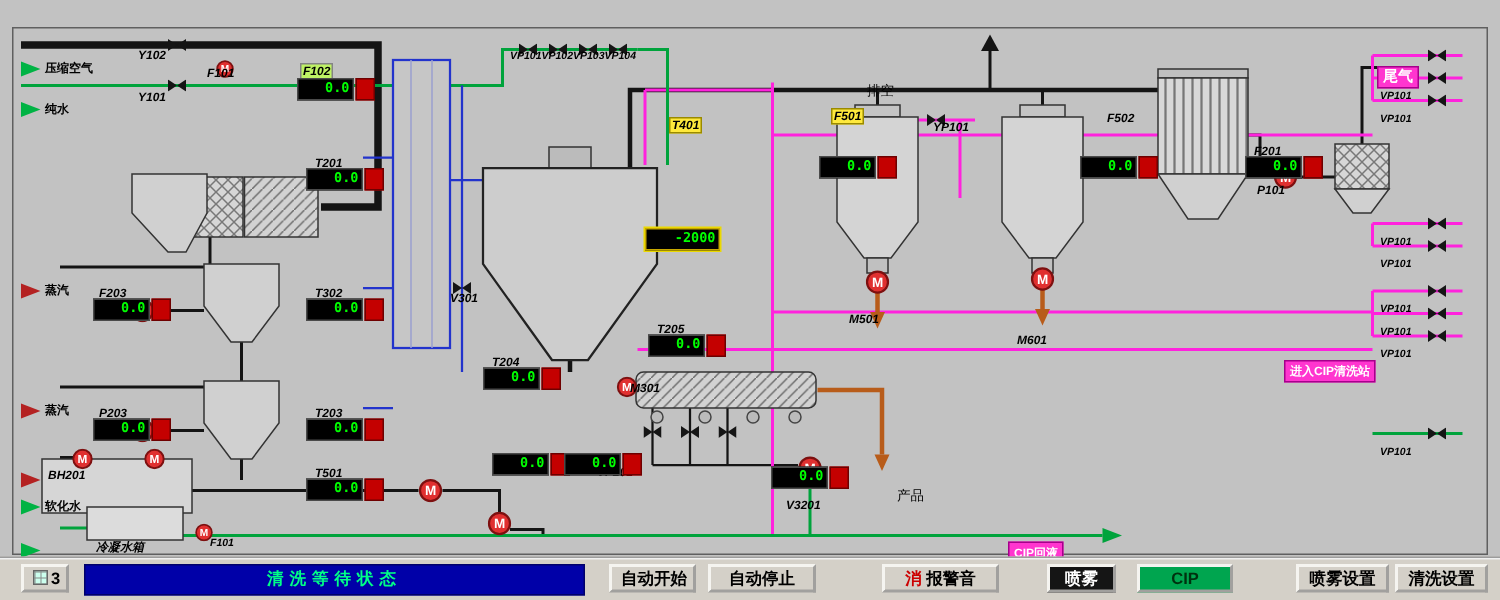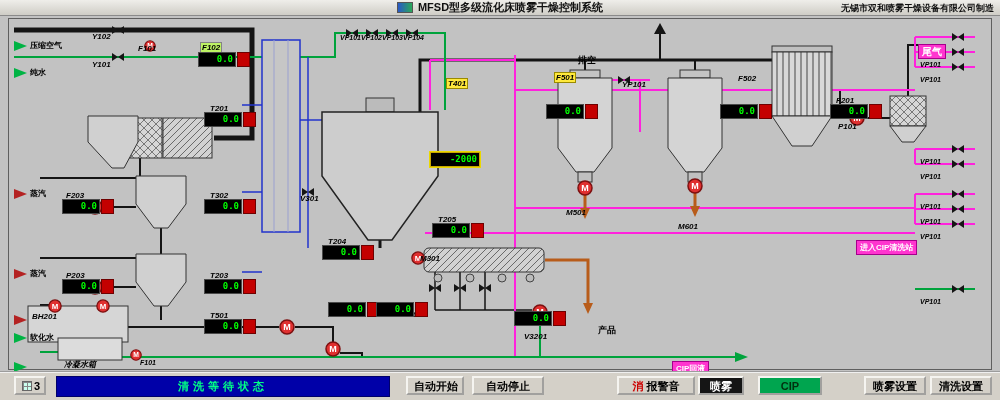--- a/index.html
+++ b/index.html
@@ -19,21 +19,21 @@
   .tag.yellow{background:#ffe93c;border:1px solid #9a8a00;padding:0 1px;}
   
   .disp{position:absolute;display:flex;z-index:4;}
   .disp .val{width:34px;height:13px;background:#000;color:#00ff00;font-size:9px;font-weight:bold;text-align:right;padding-right:2px;line-height:13px;border:1px solid #4a4a4a;font-family:"DejaVu Sans Mono",monospace;}
   .disp .set{width:11px;height:13px;background:#c40000;border:1px solid #6e0000;margin-left:1px;}
   .disp.wide .val{width:46px;border:1px solid #c8a800;box-shadow:0 0 0 1px #ead800;}
   
   .estop{position:absolute;left:340px;top:131px;width:84px;height:30px;background:#f2ee58;border:2px outset #d8d23c;color:#000;font-weight:bold;font-size:14px;letter-spacing:3px;text-align:center;line-height:27px;z-index:5;cursor:pointer;}
   
   .pinkbox{position:absolute;background:#ff35cf;color:#fff;font-size:8px;font-weight:bold;line-height:11px;padding:1px 3px;border:1px solid #a5008b;white-space:nowrap;z-index:4;}
-  .flowtxt{position:absolute;font-size:9px;font-weight:bold;color:#000;white-space:nowrap;z-index:4;}
+  .flowtxt{position:absolute;font-size:9px;font-weight:normal;color:#000;white-space:nowrap;z-index:4;}
   
   .feed{position:absolute;display:flex;align-items:center;gap:3px;font-size:8px;font-weight:bold;color:#000;z-index:4;white-space:nowrap;}
   .arr{width:0;height:0;border-top:5px solid transparent;border-bottom:5px solid transparent;border-left:13px solid #00b344;}
   .feed.red .arr{border-left-color:#b42222;}
   
   .watermark{position:absolute;left:62px;top:74px;z-index:12;font-size:31px;font-weight:bold;white-space:nowrap;letter-spacing:1px;}
   .wm-brand{color:#f00000;text-shadow:2px 2px 0 #9cc4ff,-1px -1px 0 #2244cc,1px -1px 0 #2244cc,-1px 1px 0 #2244cc,1px 1px 0 #2244cc;}
   .wm-slogan{color:#f00000;text-shadow:-1px -1px 0 #fff,1px -1px 0 #fff,-1px 1px 0 #fff,1px 1px 0 #fff,3px 4px 1px #3a55e0;}
   
   .statusbar{position:absolute;left:0;bottom:0;width:1000px;height:27px;background:#d4d0c8;border-top:2px groove #f0f0f0;z-index:20;}
@@ -44,25 +44,20 @@
   .pgicon{display:inline-block;width:8px;height:8px;background:
     linear-gradient(#888 1px,transparent 1px),linear-gradient(90deg,#888 1px,transparent 1px),#cfe;
     background-size:4px 4px;border:1px solid #666;vertical-align:-1px;margin-right:2px;}
   .alarm-pre{color:#cc0000;margin-right:3px;}
 </style>
 </head>
 <body>
 
 <div class="screen">
 
-  <div class="titlebar">
-    <span class="title-icon"></span>
-    <span>MFSD型多级流化床喷雾干燥控制系统</span>
-    <span class="manufacturer">无锡市双和喷雾干燥设备有限公司制造</span>
-  </div>
 
   <div class="panel">
     <div class="frame"></div>
 
     <svg class="pipes" width="1000" height="356" viewBox="0 16 1000 356">
       <defs>
         <pattern id="vstripe" width="6" height="8" patternUnits="userSpaceOnUse">
           <rect width="6" height="8" fill="#d8d8d8"></rect>
             <line x1="3" y1="0" x2="3" y2="8" stroke="#777" stroke-width="1.5"></line>
         </pattern>
@@ -348,20 +343,20 @@
     <span class="pinkbox" style="left:672px;top:345px">CIP回液</span>
     <span class="tag" style="left:64px;top:344px">冷凝水箱</span>
 
   </div>
 
   <div class="statusbar">
     <button class="btn" style="left:14px;width:32px"><span class="pgicon"></span><span>3</span></button>
     <div class="statusbox">清洗等待状态</div>
     <button class="btn" style="left:406px;width:58px">自动开始</button>
     <button class="btn" style="left:472px;width:72px">自动停止</button>
-    <button class="btn" style="left:617px;width:78px"><span class="alarm-pre">消</span><span>报警音</span></button>
+    <button class="btn" style="left:588px;width:78px"><span class="alarm-pre">消</span><span>报警音</span></button>
     <button class="btn dark" style="left:698px;width:46px">喷雾</button>
     <button class="btn green" style="left:758px;width:64px">CIP</button>
     <button class="btn" style="left:864px;width:62px">喷雾设置</button>
     <button class="btn" style="left:930px;width:62px">清洗设置</button>
   </div>
 
 </div>
 
 </body></html>

